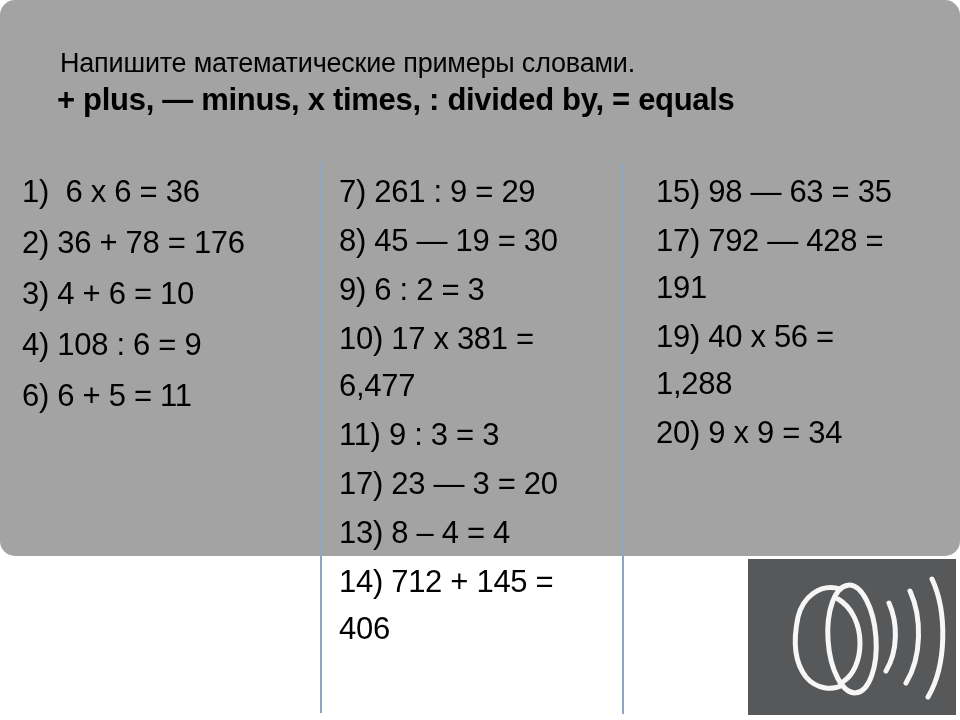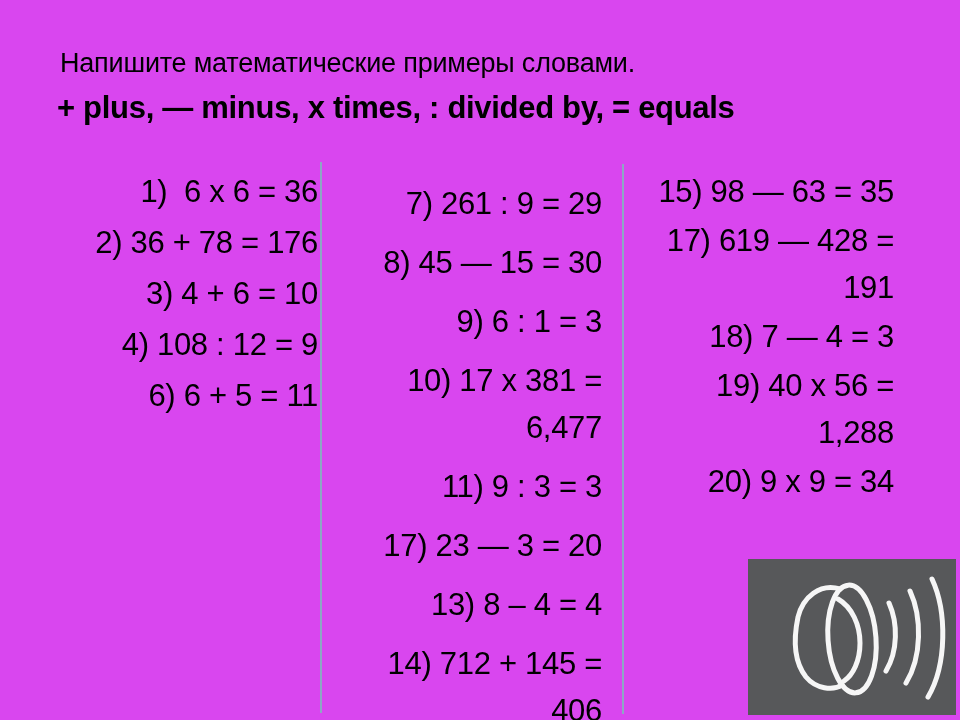--- a/index.html
+++ b/index.html
@@ -3,45 +3,44 @@
 <meta charset="utf-8">
 <style>
   html, body { margin: 0; padding: 0; }
   body {
     width: 960px; height: 720px;
     background: #ffffff;
     font-family: "Liberation Sans", sans-serif;
     color: #000000;
     overflow: hidden;
   }
-  .slide { position: relative; width: 960px; height: 720px; background: #d946ef; }
+  .slide { position: relative; width: 960px; height: 556px; background: #a3a3a3; border-radius: 15px; }
 
   .title-line1 {
     position: absolute; left: 60px; top: 48px;
     font-size: 27px; font-weight: 400; letter-spacing: -0.2px;
     white-space: nowrap;
   }
   .title-line2 {
-    position: absolute; left: 57px; top: 90px;
+    position: absolute; left: 57px; top: 82px;
     font-size: 31px; font-weight: 700; letter-spacing: -0.3px;
     white-space: nowrap;
   }
 
   .column {
     position: absolute; top: 168px;
     font-size: 31px; line-height: 47px;
     letter-spacing: -0.3px;
-    text-align: right;
   }
   .col-1 { left: 22px;  width: 296px; }
   .col-2 { left: 339px; width: 263px; }
-  .col-3 { left: 635px; width: 259px; }
+  .col-3 { left: 656px; width: 259px; }
   .item { white-space: pre-wrap; }
   .col-1 .item { margin-bottom: 4px; }
-  .col-2 .item { margin-bottom: 2px; margin-top: 12px; }
+  .col-2 .item { margin-bottom: 2px; }
   .col-3 .item { margin-bottom: 2px; }
 
   .divider {
     position: absolute; width: 2px;
     background: #8ea6c4;
   }
   .divider-1 { left: 320px; top: 162px; height: 551px; }
   .divider-2 { left: 622px; top: 164px; height: 550px; }
 
   .audio-box {
@@ -60,39 +59,38 @@
   <div class="title-line1">Напишите математические примеры словами.</div>
   <div class="title-line2">+ plus, — minus, x times, : divided by, = equals</div>
 
   <div class="divider divider-1"></div>
   <div class="divider divider-2"></div>
 
   <div class="column col-1">
     <div class="item">1)  6 x 6 = 36</div>
     <div class="item">2) 36 + 78 = 176</div>
     <div class="item">3) 4 + 6 = 10</div>
-    <div class="item">4) 108 : 12 = 9</div>
+    <div class="item">4) 108 : 6 = 9</div>
     <div class="item">6) 6 + 5 = 11</div>
   </div>
 
   <div class="column col-2">
     <div class="item">7) 261 : 9 = 29</div>
-    <div class="item">8) 45 — 15 = 30</div>
-    <div class="item">9) 6 : 1 = 3</div>
+    <div class="item">8) 45 — 19 = 30</div>
+    <div class="item">9) 6 : 2 = 3</div>
     <div class="item">10) 17 x 381 = 6,477</div>
     <div class="item">11) 9 : 3 = 3</div>
     <div class="item">17) 23 — 3 = 20</div>
     <div class="item">13) 8 – 4 = 4</div>
     <div class="item">14) 712 + 145 = 406</div>
   </div>
 
   <div class="column col-3">
     <div class="item">15) 98 — 63 = 35</div>
-    <div class="item">17) 619 — 428 = 191</div>
-    <div class="item">18) 7 — 4 = 3</div>
+    <div class="item">17) 792 — 428 = 191</div>
     <div class="item">19) 40 x 56 = 1,288</div>
     <div class="item">20) 9 x 9 = 34</div>
   </div>
 
   <div class="audio-box">
     <svg viewBox="0 0 208 156" fill="none" stroke="#f6f6f6" stroke-width="5" stroke-linecap="round">
 
       <ellipse cx="104" cy="80" rx="24" ry="54" transform="rotate(-4 104 80)"></ellipse>
 
       <path d="M 90,40 C 104,48 112,66 112,84 C 112,102 105,116 96,122"></path>

